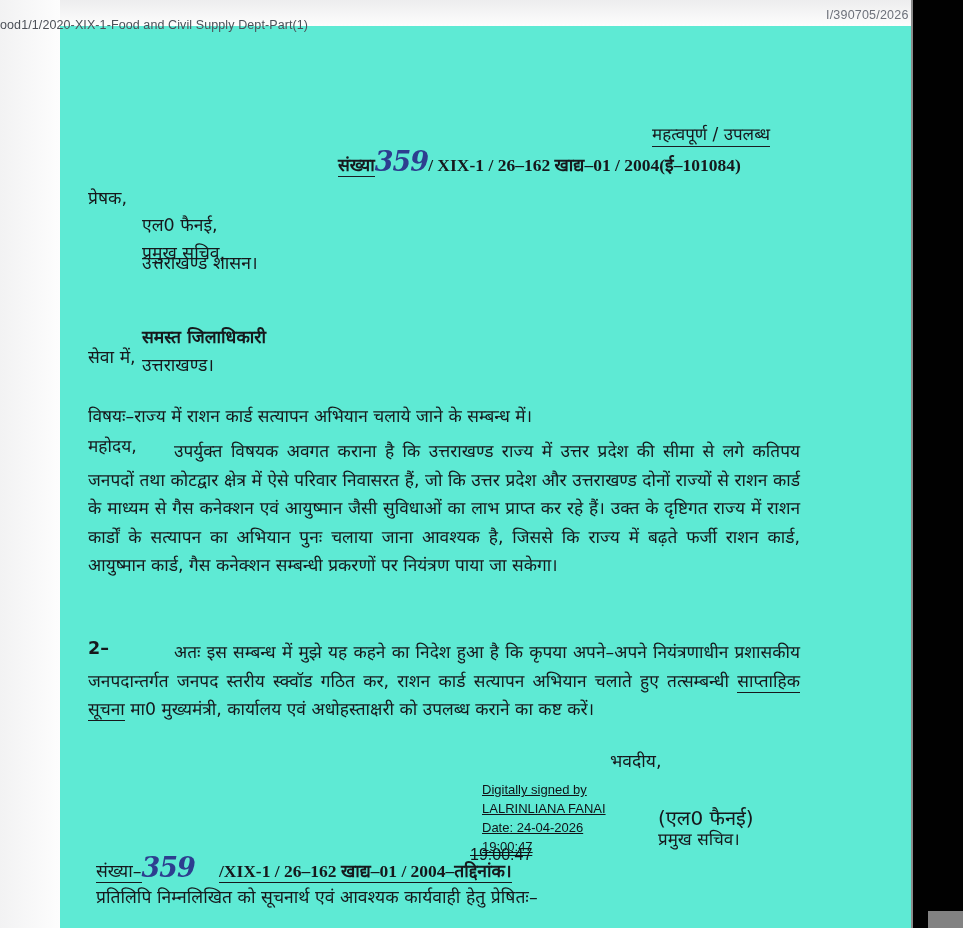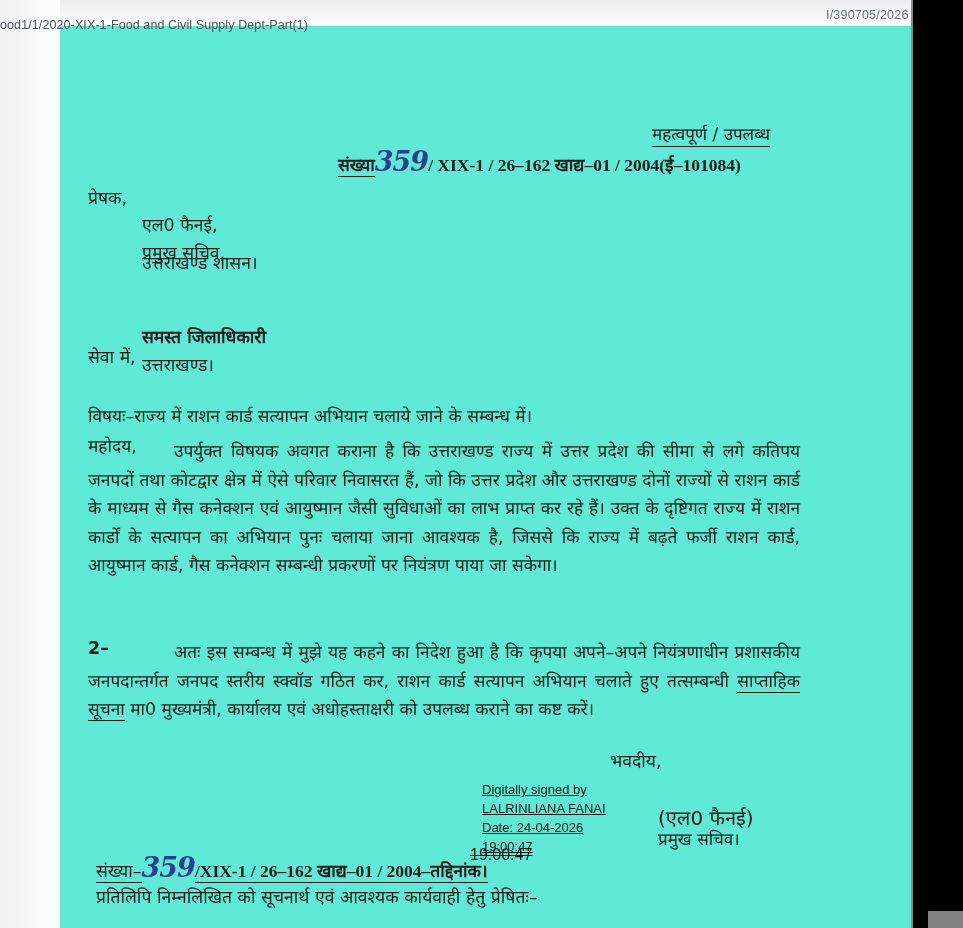--- a/index.html
+++ b/index.html
@@ -131,21 +131,21 @@
     font-size: 13px;
     line-height: 19px;
     color: #111317;
     white-space: pre-line;
     text-decoration: underline;
   }
   .sig-hi-1 { left: 658px; top: 804px; font-size: 20px; }
   .sig-hi-2 { left: 658px; top: 827px; font-size: 17px; }
 
   .foot-num { left: 96px; top: 852px; font-size: 17.5px; }
-  .foot-num .lat { font-family: "Liberation Serif", serif; font-weight: 700; }
+  .foot-num .lat { font-family: "Liberation Serif", serif; font-weight: 700; margin-left: 24px; }
   .foot-line { left: 96px; top: 884px; font-size: 17.5px; }
 
   .strike-time {
     position: absolute;
     left: 470px; top: 846px;
     font-family: "Liberation Sans", sans-serif;
     font-size: 16px;
     color: #111317;
   }
   .strike-time span { text-decoration: line-through; }

